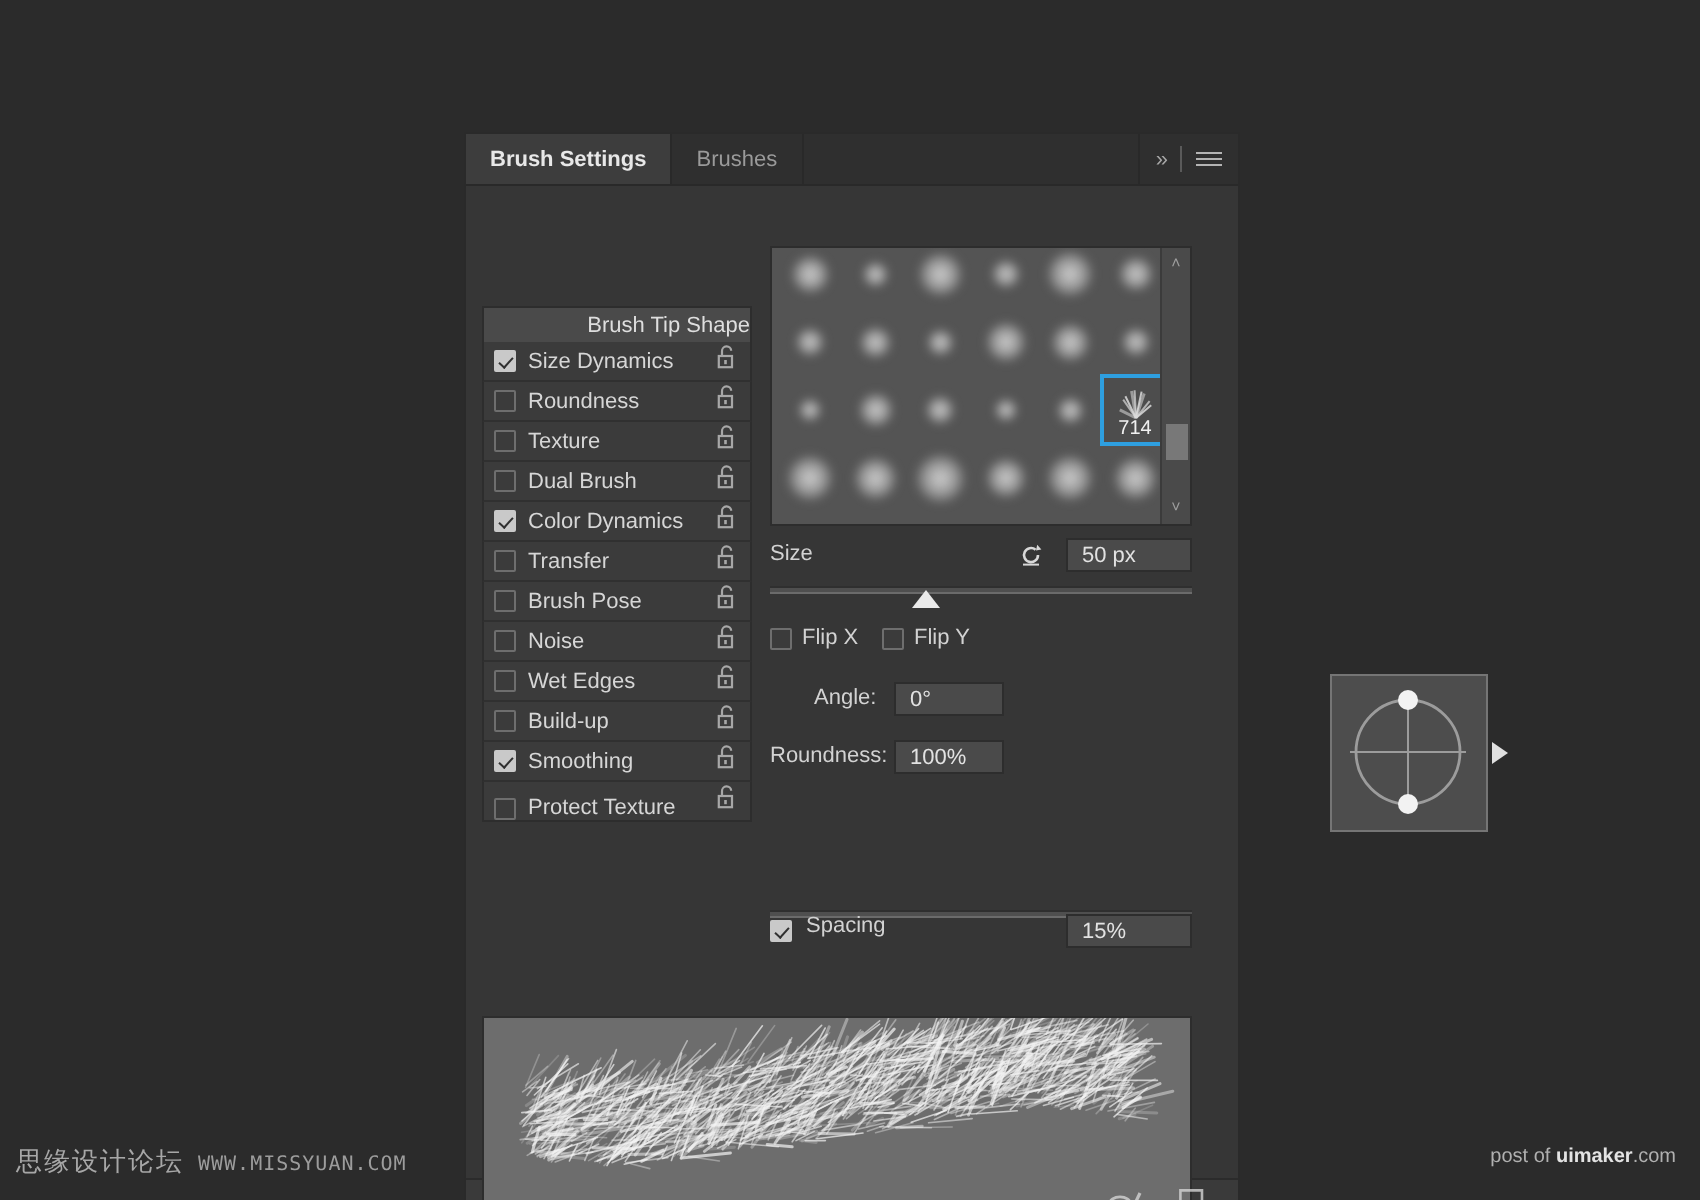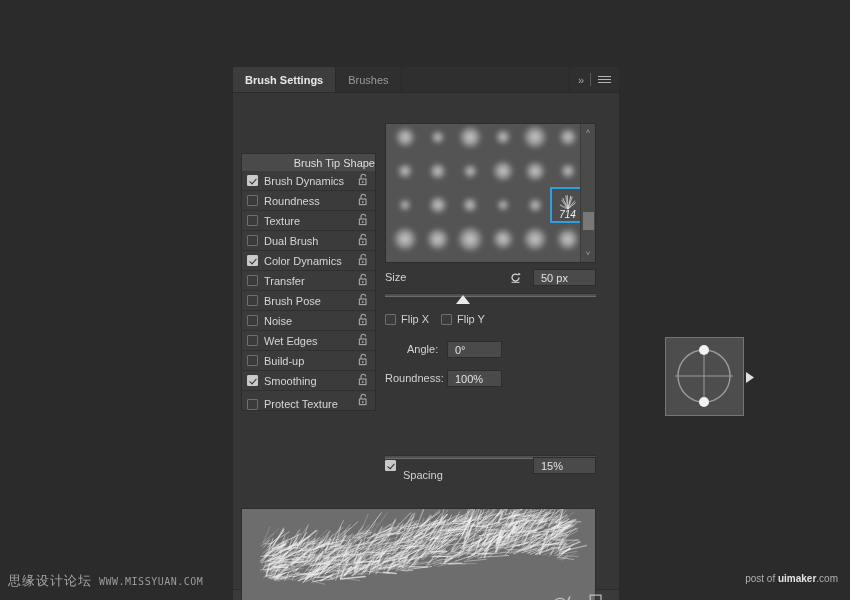--- a/index.html
+++ b/index.html
@@ -91,21 +91,21 @@
   .lock { width: 12px; margin-right: 5px; opacity: .78; }
 
   
   .gridwrap {
     position: absolute; left: 152px; top: 30px;
     width: 211px; height: 140px;
     background: #545454; border: 1px solid #2d2d2d;
     display: flex;
   }
   .grid {
-    flex: 1; position: relative; overflow: hidden; font-style: italic;
+    flex: 1; position: relative; overflow: hidden;
   }
   .gcell {
     position: absolute; width: 34px; height: 34px;
   }
   .blob {
     position: absolute; left: 50%; top: 50%;
     transform: translate(-50%,-50%);
     border-radius: 50%;
   }
   .gsel {
@@ -234,21 +234,21 @@
         <span>Brushes</span>
       </div>
 
       <div class="optlist">
         <div class="opt-header">
           <span>Brush Tip Shape</span>
         </div>
         <div id="optrows">
             <div class="opt-row">
               <span class="cbox on"></span>
-              <span class="opt-label">Brush Dynamics</span>
+              <span class="opt-label">Size Dynamics</span>
               <span class="lock"><svg width="11" height="13" viewBox="0 0 11 13">
                   <path d="M3 6 V3.6 a2.3 2.3 0 0 1 4.6 -0.2" fill="none" stroke="#c6c6c6" stroke-width="1.1"></path>
                   <rect x="1.4" y="6" width="6.6" height="5.6" fill="none" stroke="#c6c6c6" stroke-width="1.1"></rect>
                   <rect x="4.1" y="8" width="1.3" height="2.1" fill="#c6c6c6"></rect>
                 </svg></span>
             </div>
             <div class="opt-row">
               <span class="cbox"></span>
               <span class="opt-label">Roundness</span>
               <span class="lock"><svg width="11" height="13" viewBox="0 0 11 13">
@@ -507,21 +507,21 @@
             </svg>
         </span>
       </div>
 
       <div class="ctl slider" style="top:345px;">
         <span class="strack"></span>
       </div>
 
       <div class="ctl" style="top:364px;height:17px;">
         <span class="cbox on" style="position:absolute;left:0;top:3px;"></span>
-        <span class="rowlab" style="position:absolute;left:18px;top:12px;">Spacing</span>
+        <span class="rowlab" style="position:absolute;left:18px;top:0;">Spacing</span>
         <div class="numbox" style="position:absolute;left:148px;top:0;width:63px;">
           <span>15%</span>
         </div>
       </div>
       <div class="ctl slider" style="top:386px;">
         <span class="strack"></span>
         <span class="sthumb" id="spacing-thumb" style="left: 14.77px;"></span>
       </div>
 
       <div class="preview">

